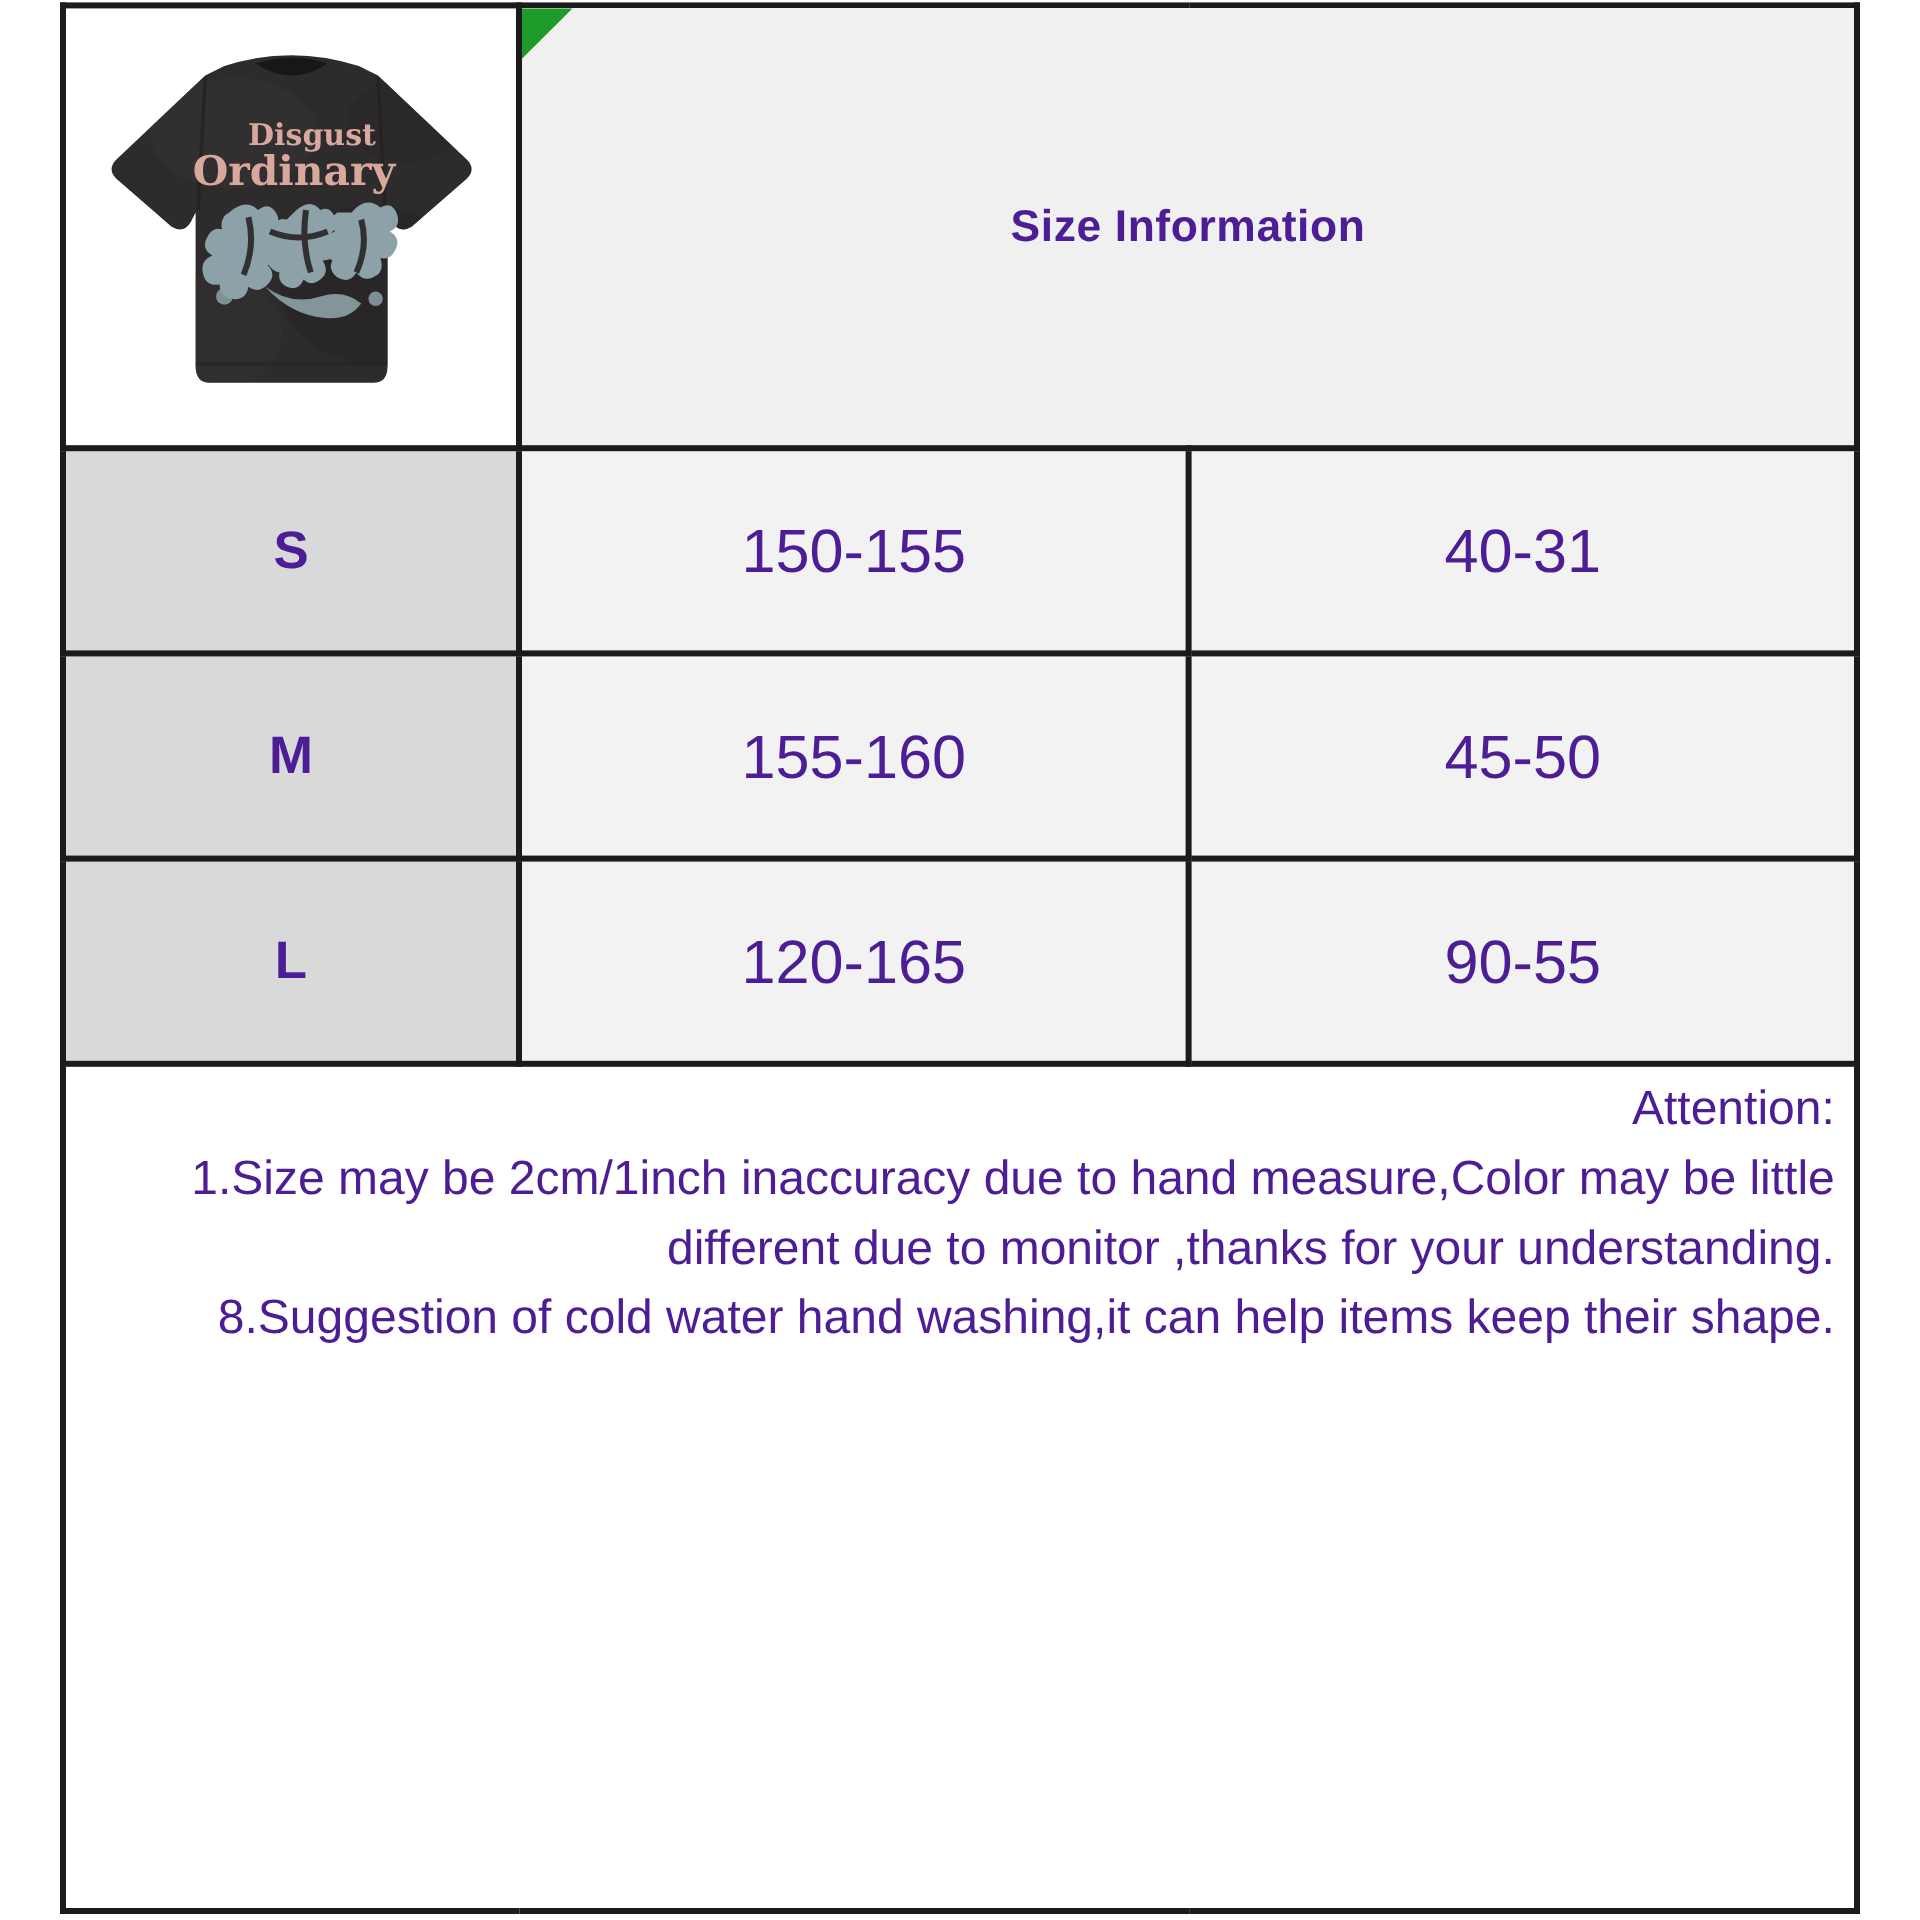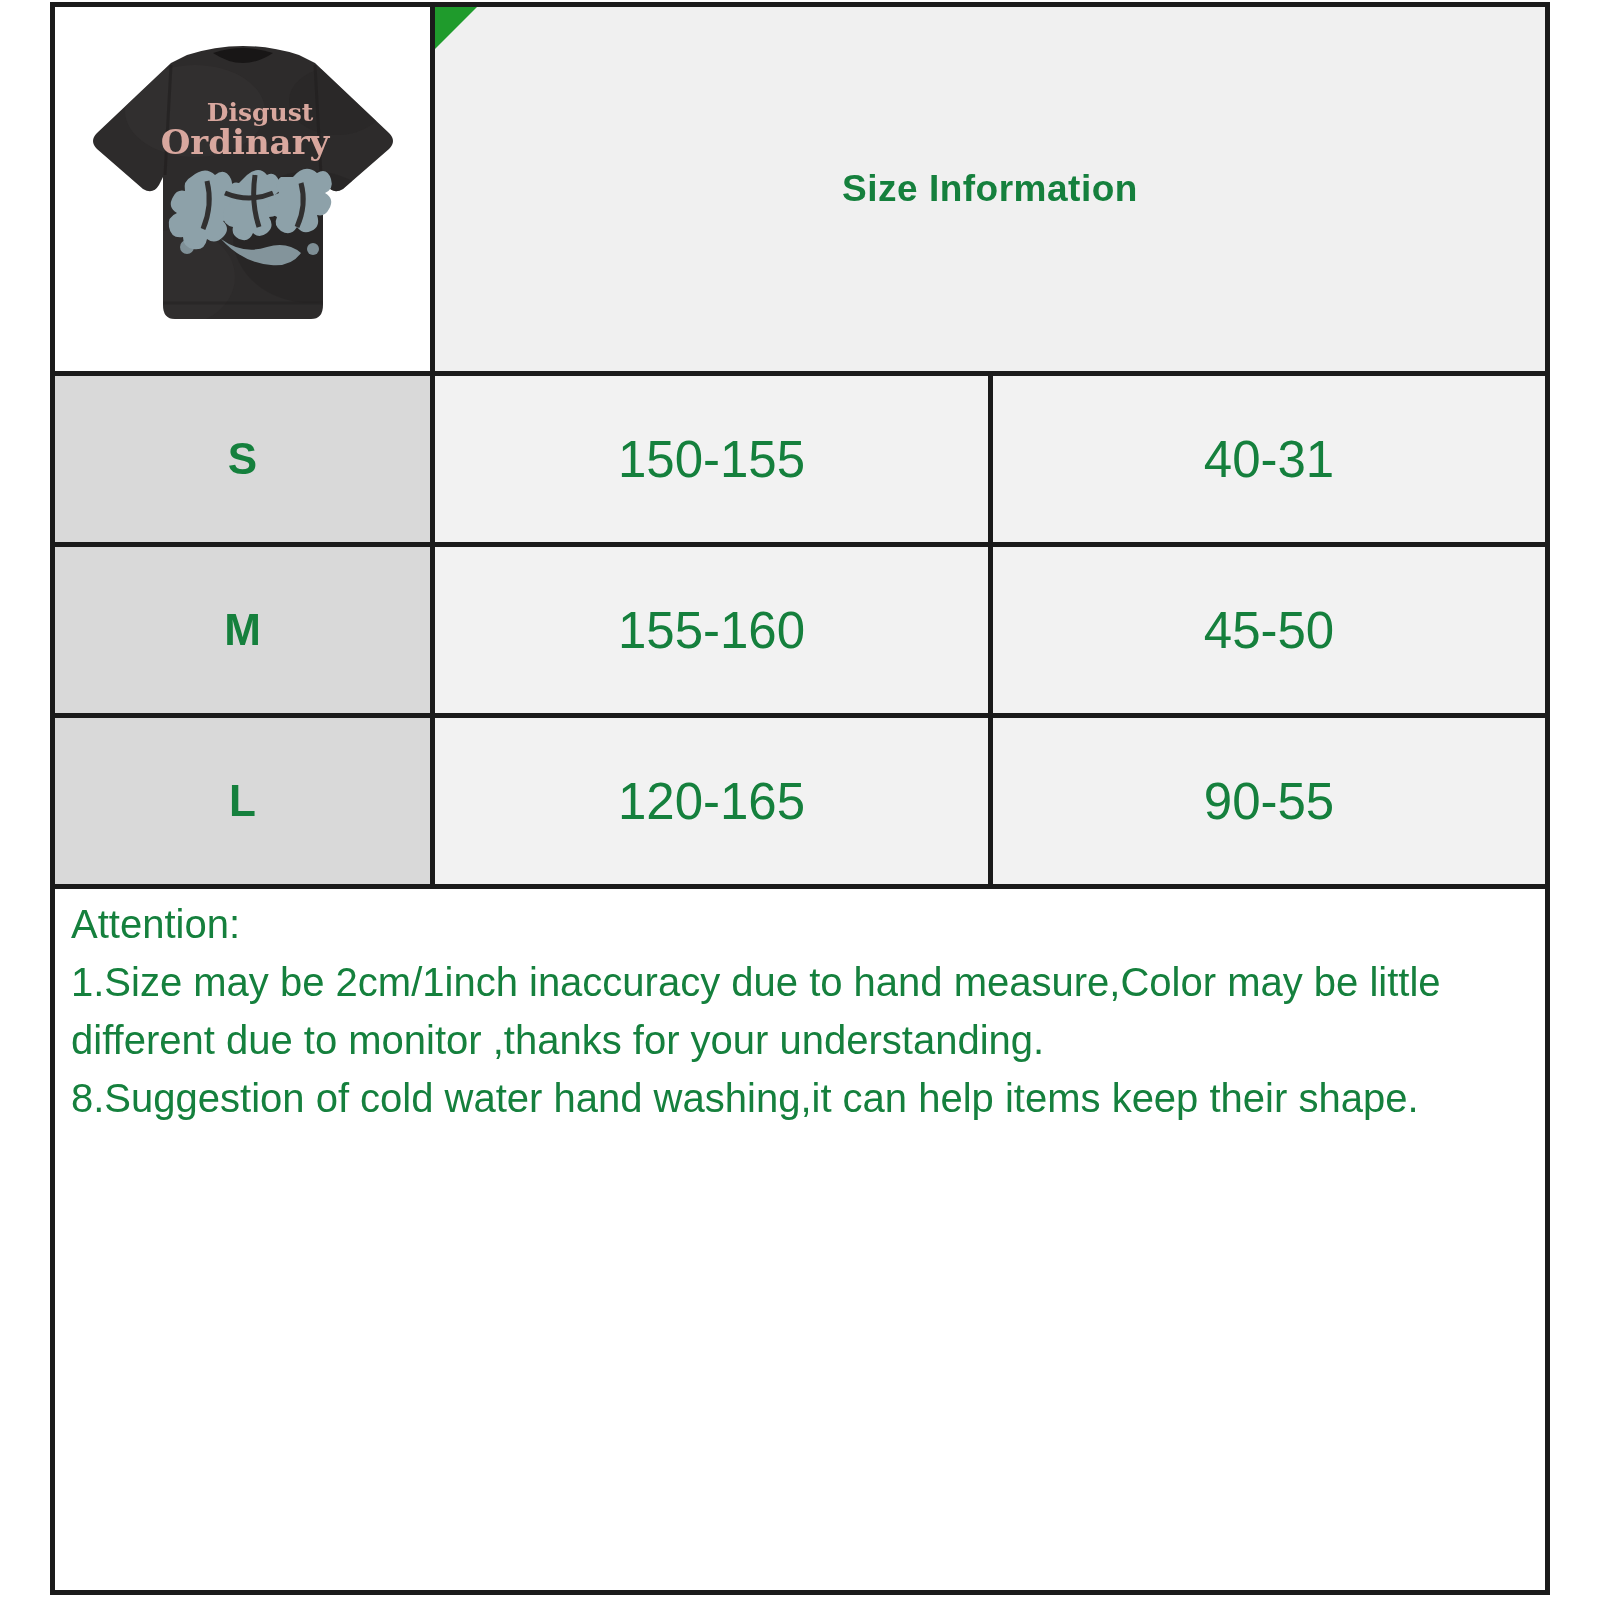--- a/index.html
+++ b/index.html
@@ -1,18 +1,18 @@
 <!DOCTYPE html>
 <html style="--border: #1b1b1b; --title-fill: #f0f0f0; --header-fill: #d9d9d9; --value-fill: #f2f2f2; --marker-green: #1f9b2c; --shirt-black: #2d2b2b; --shirt-text-pink: #d8a79e; --shirt-graphic-gray: #8da1a9;"><head>
 <meta charset="utf-8">
 <style>
   html,body{margin:0;padding:0;background:#ffffff;}
   .canvas{
     position:relative;width:1600px;height:1600px;background:#ffffff;
-    font-family:"Liberation Sans",sans-serif;color:#15803d;overflow:hidden;
+    font-family:"Liberation Sans",sans-serif;color:#4c1d95;overflow:hidden;
   }
   table.size-table{
     position:absolute;left:50px;top:2px;width:1495px;height:1593px;
     border-collapse:collapse;table-layout:fixed;
   }
   .size-table td{
     border:5px solid var(--border,#1b1b1b);
     text-align:center;vertical-align:middle;padding:0;
   }
   col.c1{width:380px}col.c2{width:558px}col.c3{width:557px}
@@ -31,21 +31,21 @@
   .corner-triangle{
     position:absolute;top:0;left:0;width:0;height:0;
     border-top:42px solid var(--marker-green,#1f9b2c);
     border-right:42px solid transparent;
   }
   td.th-cell{background:var(--header-fill,#d9d9d9);font-weight:bold;font-size:40px;}
   td.th-size{font-size:60px;}
   td.size-cell{background:var(--header-fill,#d9d9d9);font-weight:bold;font-size:44px;}
   td.value-cell{background:var(--value-fill,#f2f2f2);font-weight:normal;font-size:51px;}
   td.attention-cell{
-    background:#ffffff;text-align:left;vertical-align:top;
+    background:#ffffff;text-align:right;vertical-align:top;
     padding:6px 16px 0 16px;font-size:40px;line-height:58px;overflow:hidden;
   }
   .attention-line{white-space:nowrap;}
 </style>
 </head>
 <body>
 
 <div class="canvas">
   <table class="size-table">
     <colgroup>

